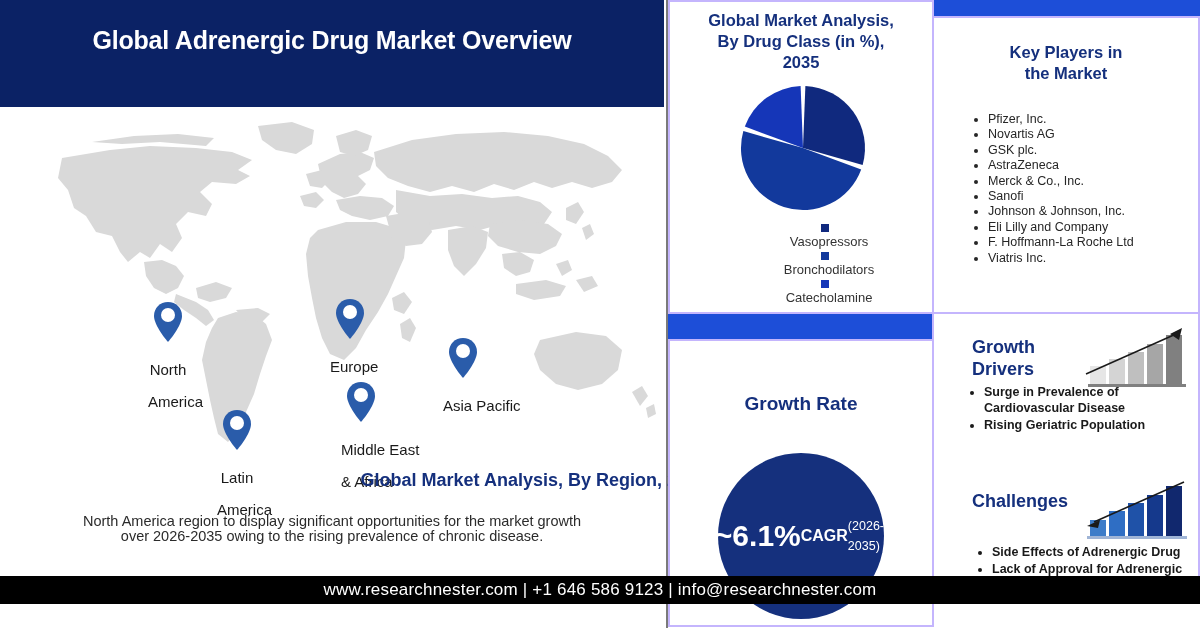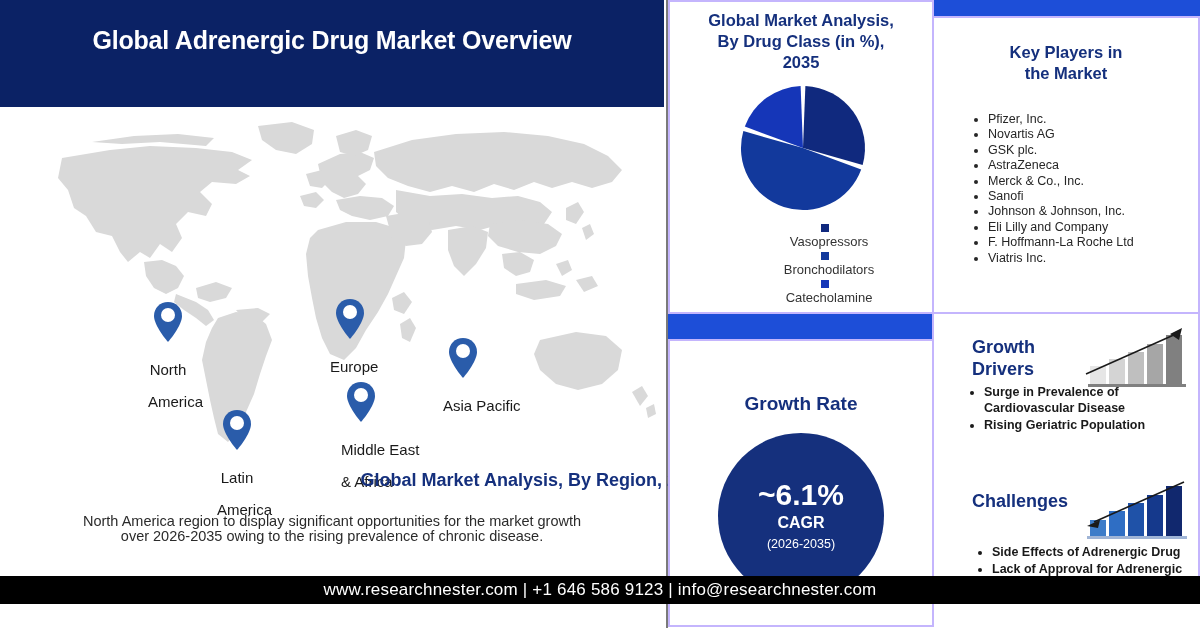--- a/index.html
+++ b/index.html
@@ -136,28 +136,28 @@
     list-style: disc;
     font-size: 12.5px;
     color: #262626;
     line-height: 15.4px;
     margin-left: 8px;
   }
 
   
   #growth-title { margin-top: 52px; font-size: 19px; }
   .growth-circle {
-    position: absolute; left: 50%; top: 92px;
+    position: absolute; left: 50%; top: 112px;
     transform: translateX(-50%);
     width: 166px; height: 166px;
     border-radius: 50%;
     background: #15307d;
     color: #ffffff;
-    display: flex; flex-direction: column;
-    align-items: center; justify-content: center;
+    display: flex; 
+    align-items: center; justify-content: flex-end;
   }
   .growth-value { font-size: 30px; font-weight: bold; line-height: 34px; }
   .growth-cagr  { font-size: 16px; font-weight: bold; line-height: 22px; }
   .growth-years { font-size: 12.5px; line-height: 20px; }
 
   
   .dc-head { position: relative; height: 66px; }
   .dc-title {
     position: absolute; left: 38px; top: 24px;
     color: #15307d; font-weight: bold; font-size: 18px; line-height: 22px;

